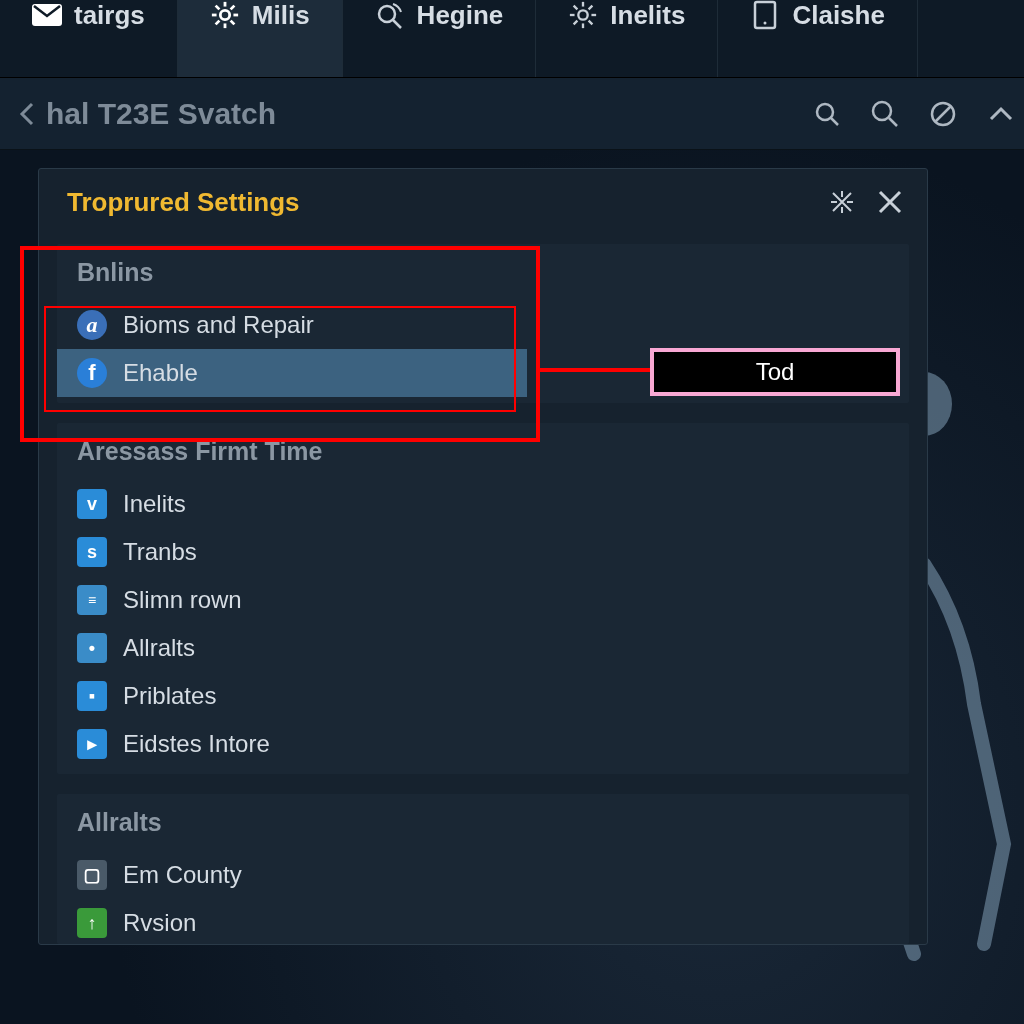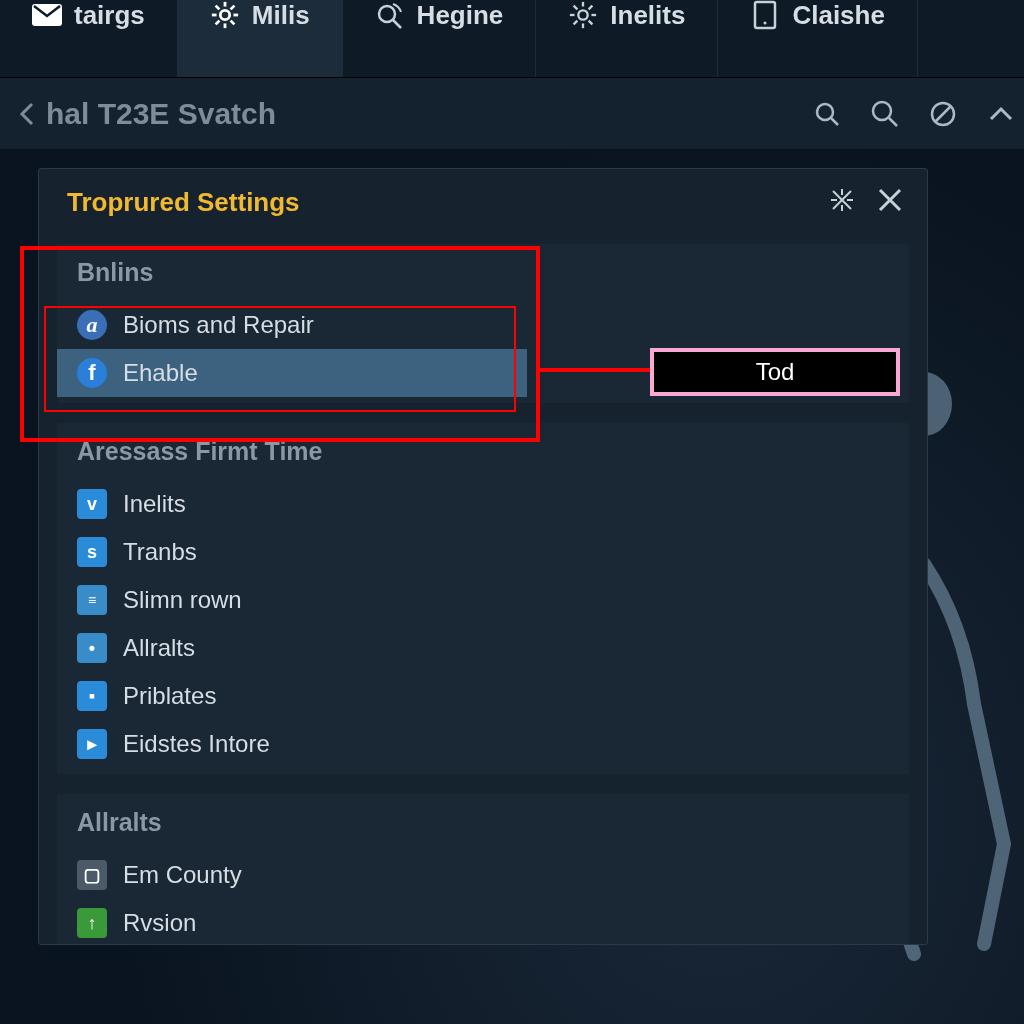--- a/index.html
+++ b/index.html
@@ -80,21 +80,21 @@
   position: absolute;
   left: 38px;
   top: 168px;
   width: 890px;
   background: #16222e;
   border: 1px solid #2a3a48;
   border-radius: 3px;
 }
 .panel-header {
   display: flex;
-  align-items: flex-start;
+  align-items: center;
   justify-content: space-between;
   padding: 18px 22px 26px 28px;
 }
 .panel-title {
   color: #f0b931;
   font-size: 26px;
   font-weight: 700;
 }
 .panel-header-icons {
   display: flex;

